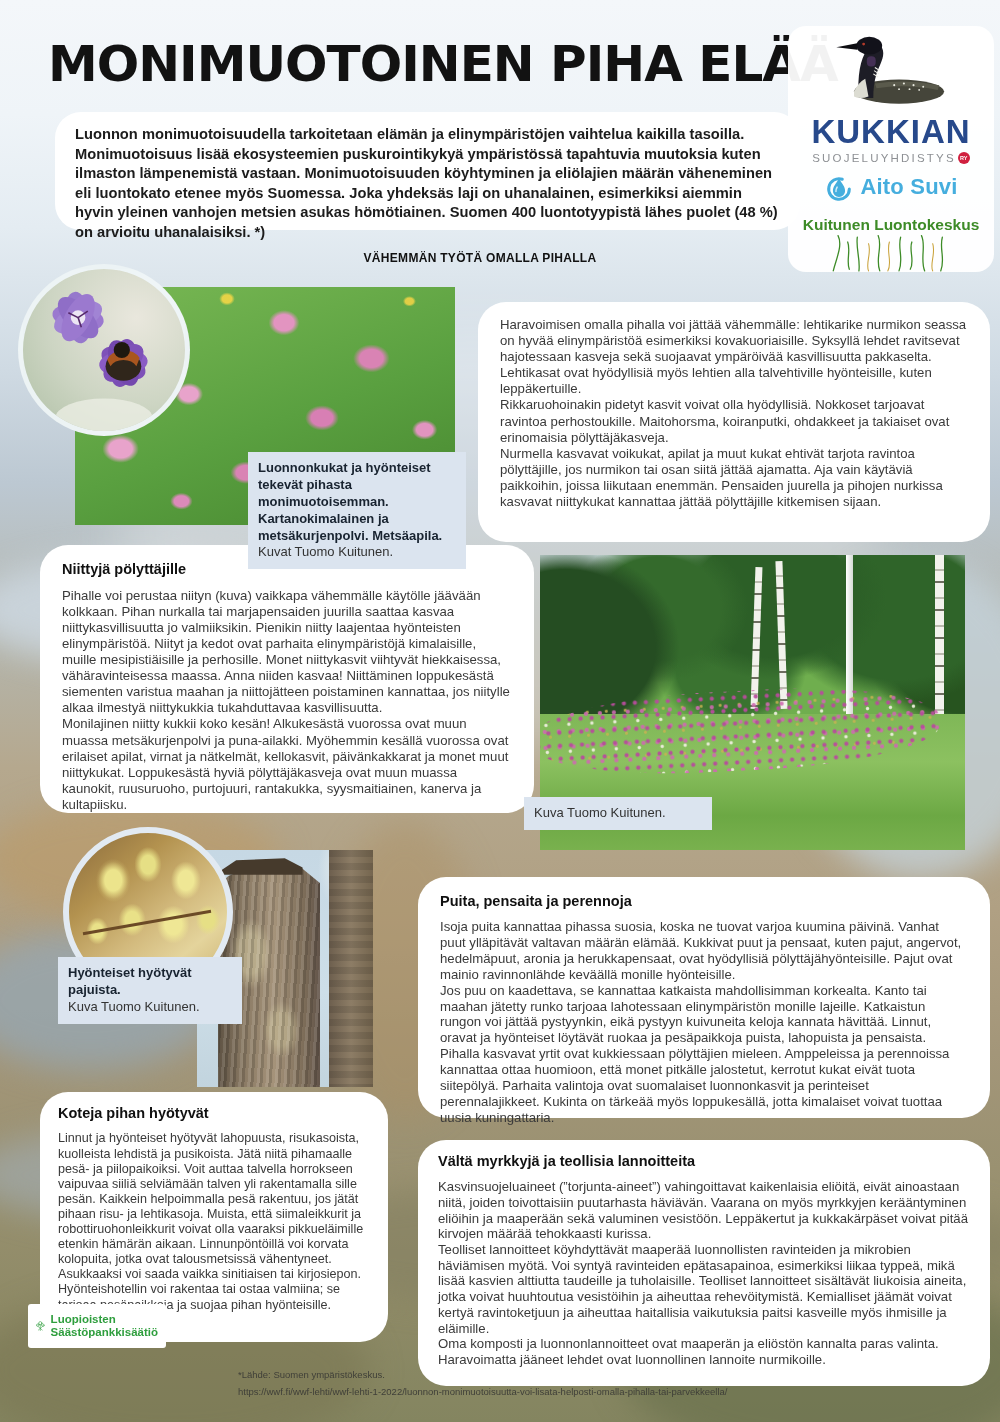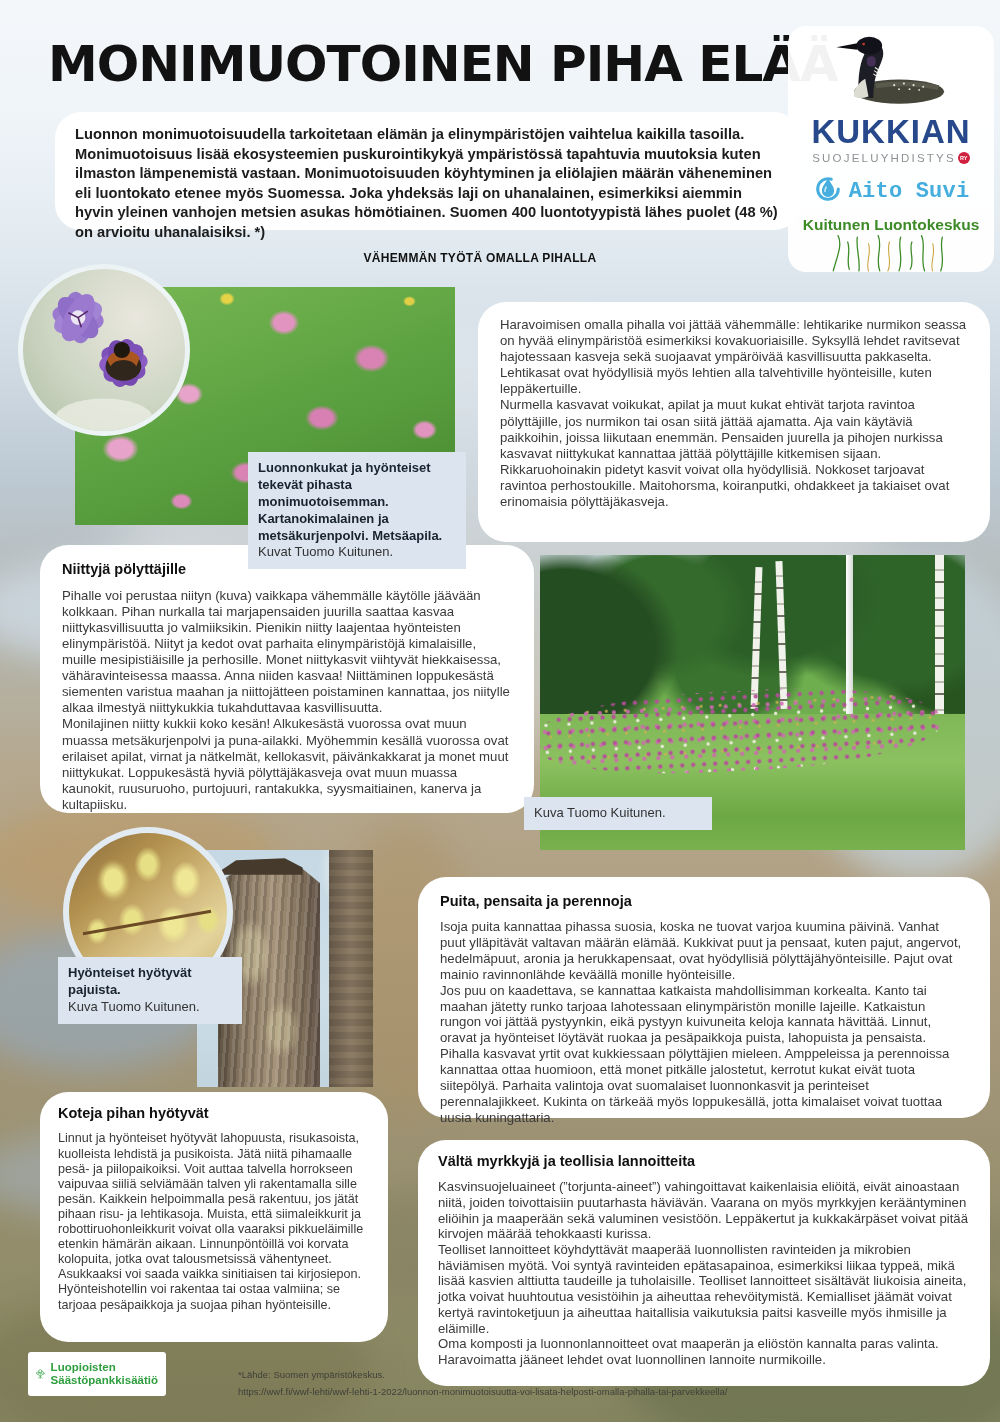--- a/index.html
+++ b/index.html
@@ -36,21 +36,21 @@
   .sec-heading{position:absolute;left:200px;top:251px;width:560px;margin:0;text-align:center;
     font-size:12px;letter-spacing:.3px;color:#111;}
 
   
   .logo-panel{position:absolute;left:788px;top:26px;width:206px;height:246px;background:rgba(255,255,255,.95);
     border-radius:18px;display:flex;flex-direction:column;align-items:center;padding-top:6px;box-sizing:border-box;}
   .kukkian-name{font-size:33px;font-weight:bold;color:#27498b;letter-spacing:1px;line-height:1;margin-top:2px;}
   .kukkian-sub{font-size:11.5px;color:#8d9094;letter-spacing:2.2px;margin-top:4px;display:flex;align-items:flex-start;gap:2px;}
   .ry{display:inline-flex;align-items:center;justify-content:center;width:12px;height:12px;border-radius:50%;
     background:#d0203f;color:#fff;font-size:5.5px;letter-spacing:0;font-weight:bold;}
-  .aito{display:flex;align-items:flex-end;gap:6px;margin-top:10px;font-family:Liberation Mono, monospace;}
+  .aito{display:flex;align-items:flex-start;gap:6px;margin-top:10px;}
   .aito span{font-size:22px;font-weight:bold;color:#45aede;letter-spacing:.2px;}
   .luonto{font-size:15.5px;font-weight:bold;color:#3d8b27;margin-top:12px;}
 
   
   .img-clover{position:absolute;left:75px;top:287px;width:380px;height:238px;z-index:1;
     background:
      radial-gradient(16px 12px at 12% 8%, rgba(242,214,70,.95) 40%, transparent 65%),
      radial-gradient(12px 10px at 40% 5%, rgba(242,214,70,.9) 40%, transparent 65%),
      radial-gradient(10px 8px at 88% 6%, rgba(238,210,70,.9) 40%, transparent 65%),
      radial-gradient(22px 18px at 55% 15%, #e294c0 45%, transparent 70%),
@@ -134,21 +134,21 @@
   .cap-snag{left:58px;top:1031px;width:200px;z-index:4;}
 
   
   .box-harav{left:478px;top:302px;width:512px;height:240px;}
   .box-niitty{left:40px;top:545px;width:494px;height:268px;}
   .box-puita{left:418px;top:877px;width:572px;height:241px;line-height:1.2;}
   .box-koteja{left:40px;top:1092px;width:348px;height:250px;font-size:12.6px;line-height:1.2;padding:12px 18px;}
   .box-myrkyt{left:418px;top:1140px;width:572px;height:246px;line-height:1.19;padding:12px 20px;}
 
   
-  .foot-logo{position:absolute;left:28px;top:1352px;width:138px;height:44px;background:#fff;border-radius:3px;
+  .foot-logo{position:absolute;left:28px;top:1304px;width:138px;height:44px;background:#fff;border-radius:3px;
     display:flex;align-items:center;gap:6px;padding:4px 8px;box-sizing:border-box;z-index:2;}
   .foot-logo .txt{color:#2f9e3e;font-weight:bold;font-size:11.5px;line-height:1.1;}
   .source{position:absolute;left:238px;top:1366px;width:560px;font-size:9.5px;line-height:1.8;color:#3f3f38;z-index:2;}
 </style>
 </head>
 <body>
 
 <div class="poster">
 
   <div>
@@ -259,22 +259,22 @@
       <ellipse cx="50" cy="92" rx="30" ry="12" fill="rgba(235,238,228,.8)"></ellipse>
     </svg>
   </div>
   <div class="cap cap-clover">
     <div class="cap-b">Luonnonkukat ja hyönteiset tekevät pihasta monimuotoisemman. Kartanokimalainen ja metsäkurjenpolvi. Metsäapila.</div>
     <div class="cap-c">Kuvat Tuomo Kuitunen.</div>
   </div>
 
   <div class="wbox box-harav">
     <p>Haravoimisen omalla pihalla voi jättää vähemmälle: lehtikarike nurmikon seassa on hyvää elinympäristöä esimerkiksi kovakuoriaisille. Syksyllä lehdet ravitsevat hajotessaan kasveja sekä suojaavat ympäröivää kasvillisuutta pakkaselta. Lehtikasat ovat hyödyllisiä myös lehtien alla talvehtiville hyönteisille, kuten leppäkertuille.</p>
+    <p>Rikkaruohoinakin pidetyt kasvit voivat olla hyödyllisiä. Nokkoset tarjoavat ravintoa perhostoukille. Maitohorsma, koiranputki, ohdakkeet ja takiaiset ovat erinomaisia pölyttäjäkasveja.</p>
     <p>Nurmella kasvavat voikukat, apilat ja muut kukat ehtivät tarjota ravintoa pölyttäjille, jos nurmikon tai osan siitä jättää ajamatta. Aja vain käytäviä paikkoihin, joissa liikutaan enemmän. Pensaiden juurella ja pihojen nurkissa kasvavat niittykukat kannattaa jättää pölyttäjille kitkemisen sijaan.</p>
-    <p>Rikkaruohoinakin pidetyt kasvit voivat olla hyödyllisiä. Nokkoset tarjoavat ravintoa perhostoukille. Maitohorsma, koiranputki, ohdakkeet ja takiaiset ovat erinomaisia pölyttäjäkasveja.</p>
   </div>
 
   <div class="wbox box-niitty">
     <h3>Niittyjä pölyttäjille</h3>
     <p>Pihalle voi perustaa niityn (kuva) vaikkapa vähemmälle käytölle jäävään kolkkaan. Pihan nurkalla tai marjapensaiden juurilla saattaa kasvaa niittykasvillisuutta jo valmiiksikin. Pienikin niitty laajentaa hyönteisten elinympäristöä. Niityt ja kedot ovat parhaita elinympäristöjä kimalaisille, muille mesipistiäisille ja perhosille. Monet niittykasvit viihtyvät hiekkaisessa, vähäravinteisessa maassa. Anna niiden kasvaa! Niittäminen loppukesästä siementen varistua maahan ja niittojätteen poistaminen kannattaa, jos niitylle alkaa ilmestyä niittykukkia tukahduttavaa kasvillisuutta.</p>
     <p>Monilajinen niitty kukkii koko kesän! Alkukesästä vuorossa ovat muun muassa metsäkurjenpolvi ja puna-ailakki. Myöhemmin kesällä vuorossa ovat erilaiset apilat, virnat ja nätkelmät, kellokasvit, päivänkakkarat ja monet muut niittykukat. Loppukesästä hyviä pölyttäjäkasveja ovat muun muassa kaunokit, ruusuruoho, purtojuuri, rantakukka, syysmaitiainen, kanerva ja kultapiisku.</p>
   </div>
 
   <div class="img-meadow">
     <div class="m-sky"></div>

